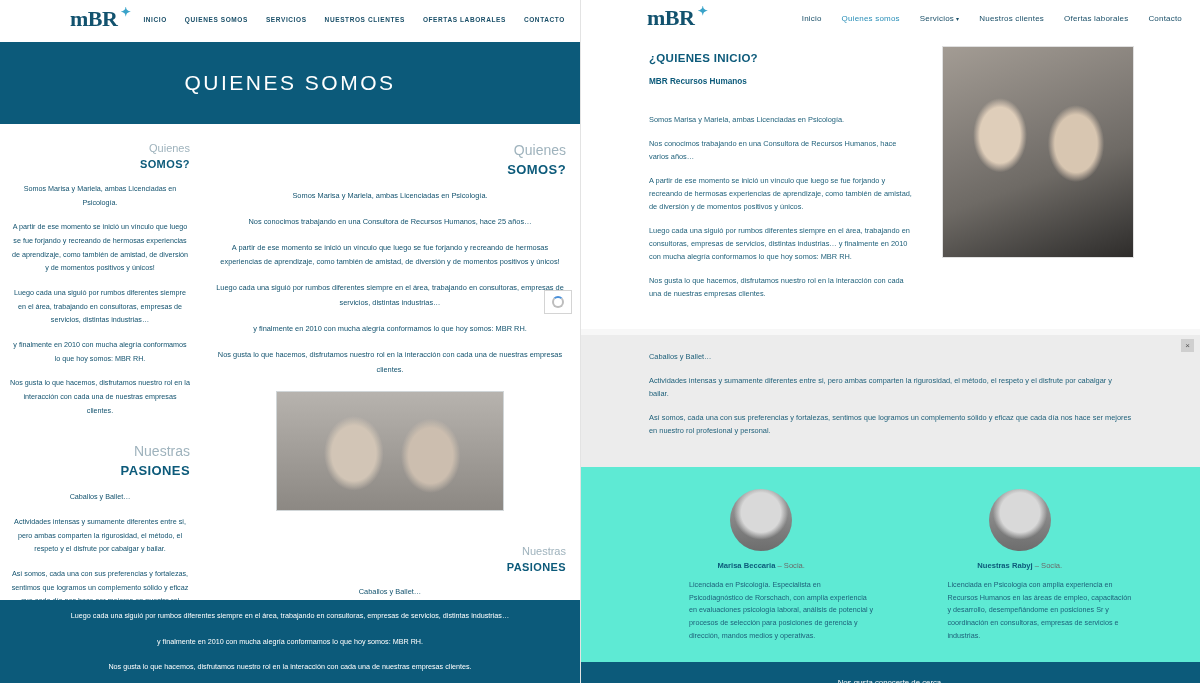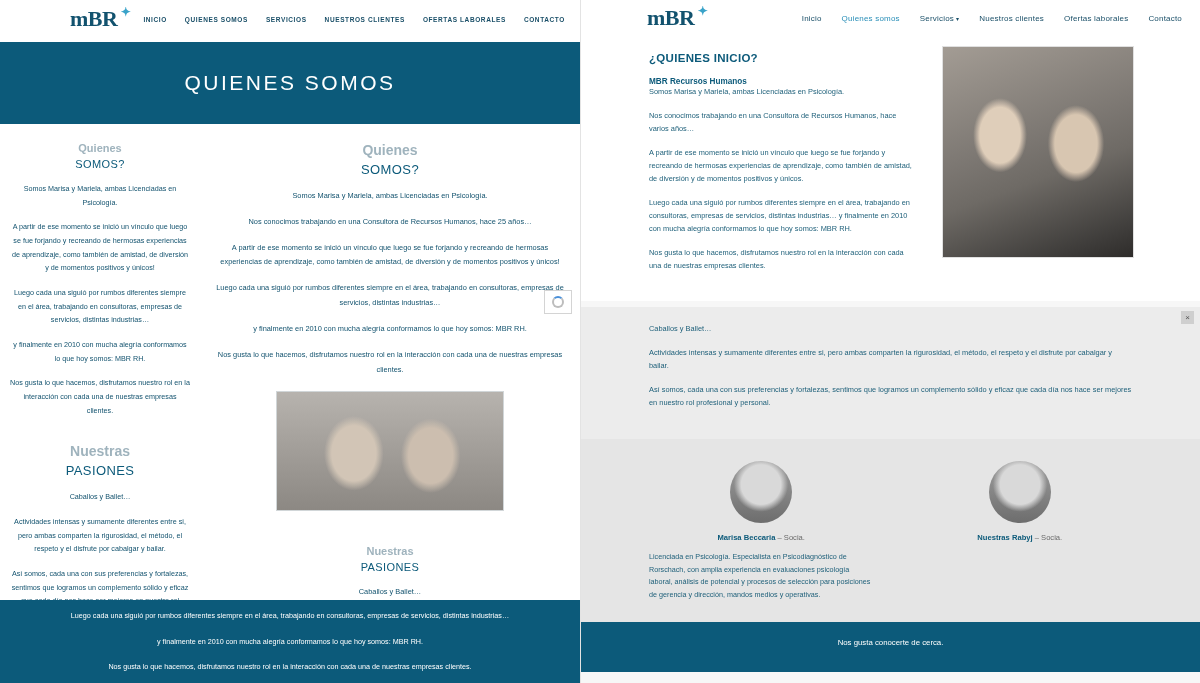--- a/index.html
+++ b/index.html
@@ -51,26 +51,27 @@
     color: #fff; font-size: 21px; letter-spacing: 2.5px; font-weight: 400;
   }
   .l-body { display: flex; padding-top: 18px; }
   .l-col-left {
     width: 200px; padding: 0 10px; text-align: center;
   }
   .l-col-right {
     flex: 1; padding: 0 14px; text-align: center; position: relative;
   }
   .kicker {
-    color: #9fb3bd; font-size: 11px; font-weight: 700; margin-bottom: 4px;
+    color: #9fb3bd; font-size: 11px; font-weight: 400; margin-bottom: 4px; text-align: right;
   }
   .kicker-lg { font-size: 14px; }
   .heading-sub {
-    color: #0c5a7a; font-size: 11px; font-weight: 400; letter-spacing: .4px;
+    color: #0c5a7a; font-size: 11px; font-weight: 700; letter-spacing: .4px;
     margin-bottom: 12px;
+    text-align: right;
   }
   .heading-sub-lg { font-size: 13px; }
   .l-p {
     color: #12526e; font-size: 7.2px; line-height: 1.9; margin-bottom: 11px;
   }
   .l-p-r { font-size: 7.4px; line-height: 2.0; }
   .l-photo {
     width: 228px; height: 120px; margin: 14px auto 0;
     border: 1px solid #cfd6da;
     background:
@@ -117,21 +118,21 @@
   }
   .r-menu a.active { color: #2a8fb8; }
   .caret { font-size: 6px; margin-left: 2px; color: #1a4f68; }
 
   .r-section-white { background: #fff; padding: 16px 68px 18px 68px; position: relative; }
   .r-h2 {
     color: #0c5a7a; font-size: 11.5px; font-weight: 700; letter-spacing: .3px;
     margin-bottom: 13px;
   }
   .r-h3 {
-    color: #0c5a7a; font-size: 8.2px; font-weight: 700; margin-bottom: 0;
+    color: #0c5a7a; font-size: 8.2px; font-weight: 700; margin-bottom: 28px;
   }
   .r-p {
     color: #1d5f79; font-size: 7.4px; line-height: 1.75; margin-bottom: 11px;
     max-width: 268px;
   }
   .r-photo {
     position: absolute; right: 66px; top: 10px;
     width: 192px; height: 212px; border: 1px solid #e0e0e0;
     background:
       radial-gradient(ellipse 42px 58px at 30% 42%, #e3cdb4 0 48%, rgba(0,0,0,0) 64%),
@@ -142,37 +143,37 @@
   .r-section-grey {
     background: #ececec; padding: 16px 68px 18px 68px; position: relative;
     margin-top: 6px;
   }
   .r-scroll-btn {
     position: absolute; right: 6px; top: 4px;
     width: 13px; height: 13px; background: #cfcfcf; color: #555;
     font-size: 8px; display: flex; align-items: center; justify-content: center;
   }
   .r-section-team {
-    background: #e5e5e5; padding: 22px 68px 20px 68px;
+    background: #5eead4; padding: 22px 68px 20px 68px;
     display: flex; gap: 34px;
   }
   .team-col { flex: 1; text-align: center; }
   .avatar {
     width: 62px; height: 62px; border-radius: 50%; margin: 0 auto 10px;
     background:
       radial-gradient(circle at 50% 38%, #d9d9d9 0 40%, rgba(0,0,0,0) 55%),
       linear-gradient(#9e9e9e, #6d6d6d);
     filter: grayscale(100%);
   }
   .team-name {
     font-size: 7.6px; font-weight: 700; color: #0c5a7a; margin-bottom: 9px;
   }
   .team-name .role { font-weight: 400; color: #6a6a6a; }
   .team-bio {
-    font-size: 7.2px; line-height: 1.75; color: #1d5f79; text-align: left;
+    font-size: 7.2px; line-height: 1.75; color: #1d5f79; text-align: left; margin-left: 40px;
   }
   .r-cta {
     background: #0c5a7a; padding: 16px 0 18px; text-align: center;
   }
   .r-cta p { color: #fff; font-size: 7.8px; margin-bottom: 7px; }
 </style>
 </head>
 <body>
 
 <div class="stage">
@@ -296,20 +297,21 @@
           <span class="role">– Socia.</span>
         </div>
         <p class="team-bio">Licenciada en Psicología. Especialista en Psicodiagnóstico de Rorschach, con amplia experiencia en evaluaciones psicología laboral, análisis de potencial y procesos de selección para posiciones de gerencia y dirección, mandos medios y operativas.</p>
       </div>
       <div class="team-col">
         <div class="avatar"></div>
         <div class="team-name">
           <span>Nuestras Rabyj</span>
           <span class="role">– Socia.</span>
         </div>
+        <p class="team-bio">Licenciada en Psicología con amplia experiencia en Recursos Humanos en las áreas de empleo, capacitación y desarrollo, desempeñándome en posiciones Sr y coordinación en consultoras, empresas de servicios e industrias.</p>
       </div>
     </div>
 
     <div class="r-cta">
       <p>Nos gusta conocerte de cerca.</p>
 
     </div>
 
   </div>
 

